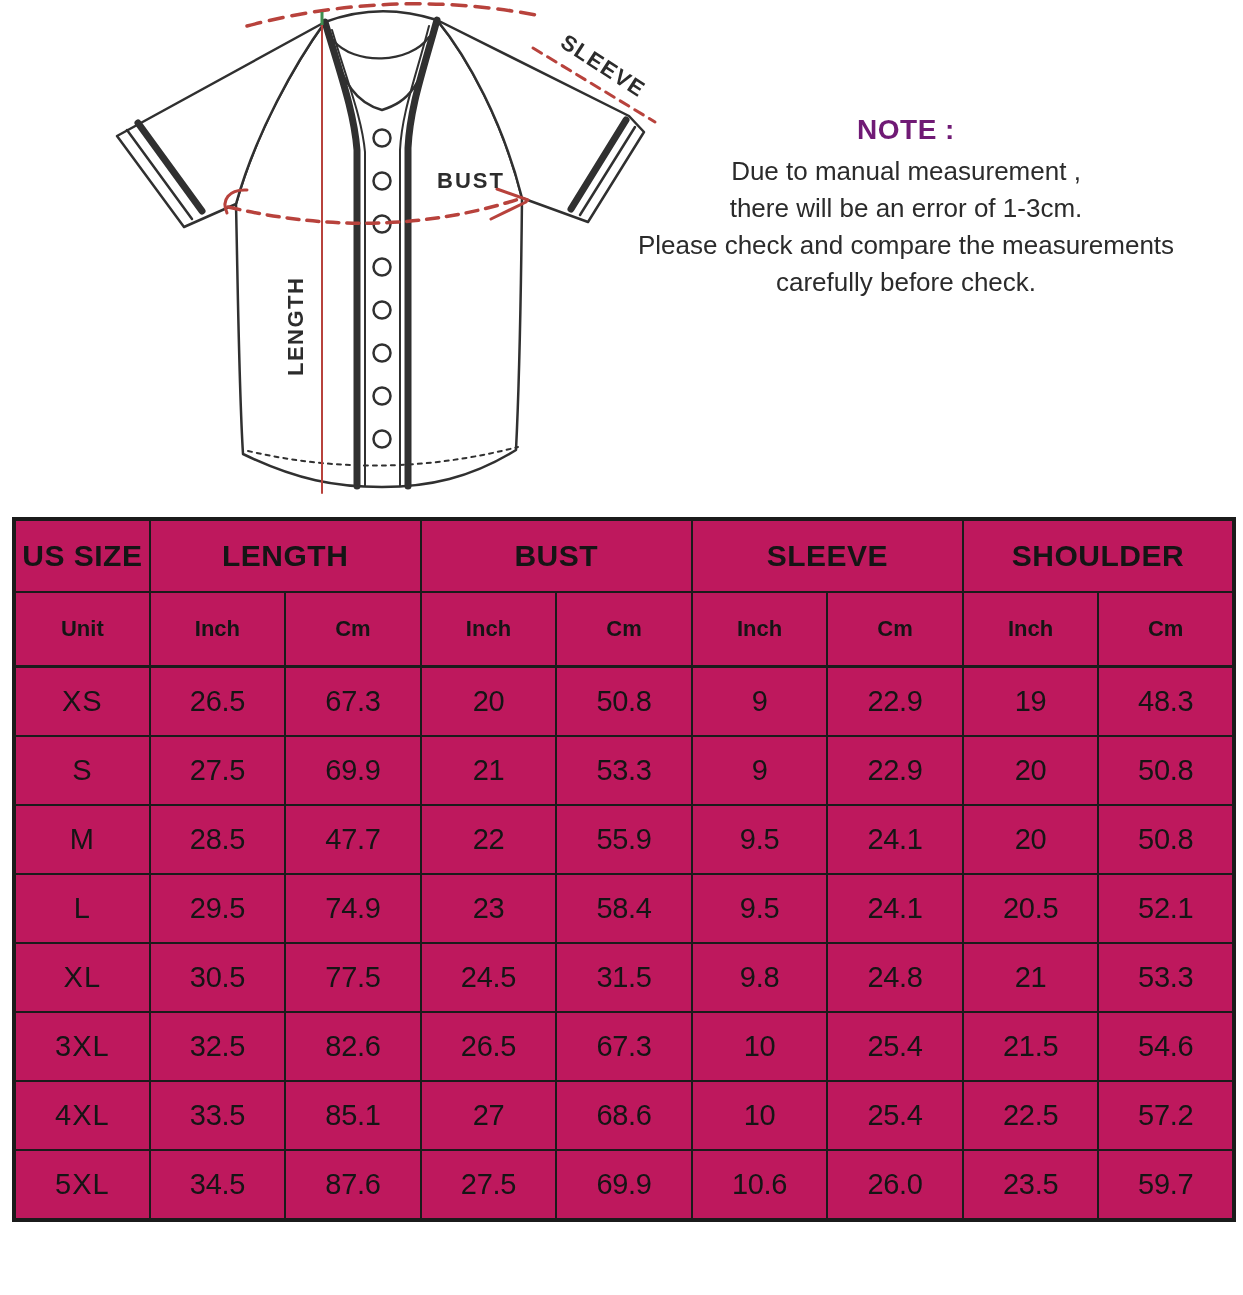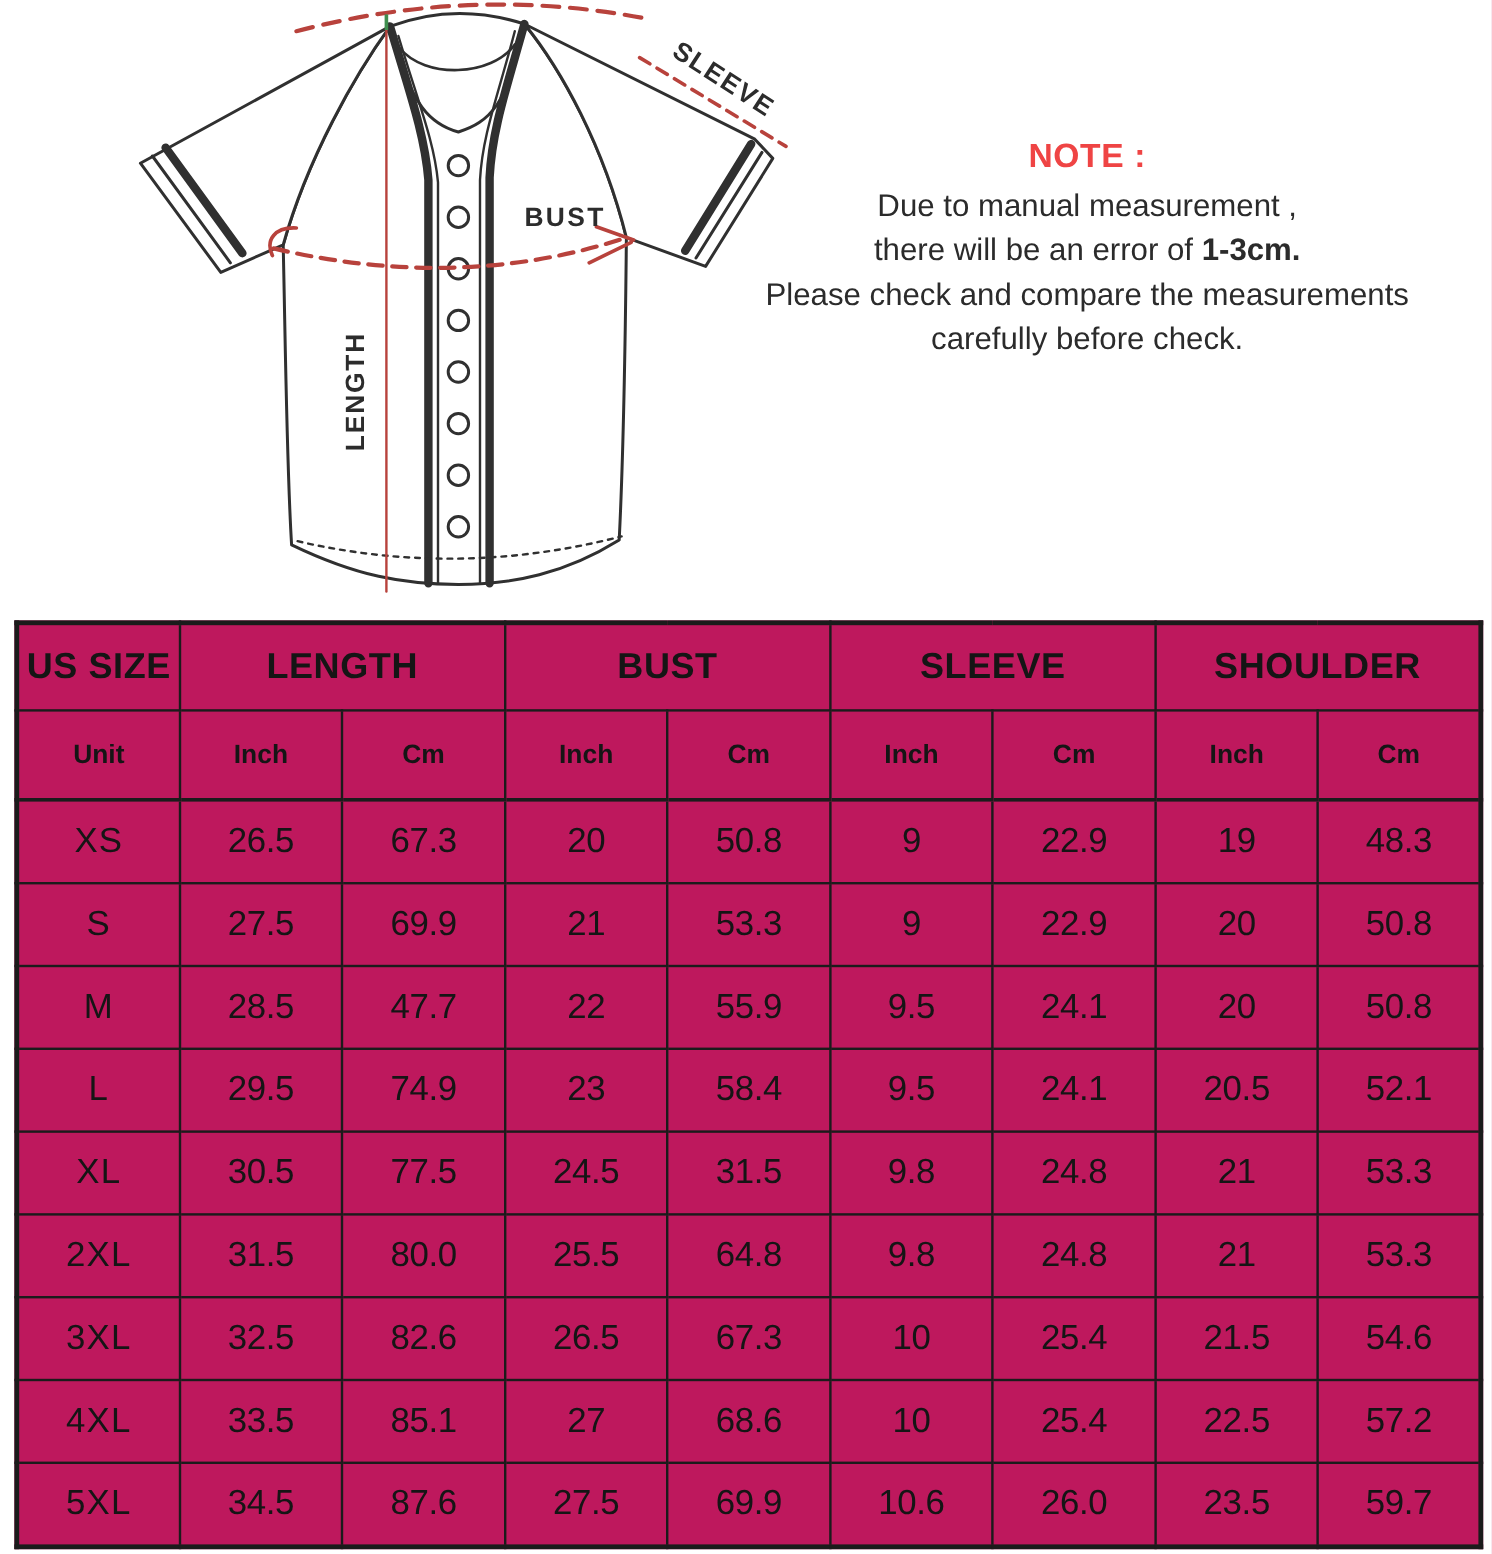--- a/index.html
+++ b/index.html
@@ -11,24 +11,24 @@
   
   .top-section { position:absolute; left:0; top:0; width:1243px; height:517px; }
   .jersey-svg { position:absolute; left:0; top:0; }
 
   .note {
     position:absolute; left:626px; top:114px; width:560px;
     text-align:center; color:#2b2b2b;
     font-size:26px; line-height:37px;
   }
   .note-title {
-    color:#ef4444; font-weight:bold; font-size:28px; line-height:32px;
+    color:#701a75; font-weight:bold; font-size:28px; line-height:32px;
     margin-bottom:7px; letter-spacing:0.5px;
   }
-  .note .b { font-weight:bold; }
+  .note .b { font-weight:normal; }
 
   
   table.size-table {
     position:absolute; left:12px; top:517px; width:1224px;
     border-collapse:collapse; table-layout:fixed;
     background:#be185d;
     border:4px solid #1b1b1b;
   }
   .size-table th, .size-table td {
     border:2px solid #1b1b1b; padding:0;
@@ -194,31 +194,20 @@
         <td>30.5</td>
         <td>77.5</td>
         <td>24.5</td>
         <td>31.5</td>
         <td>9.8</td>
         <td>24.8</td>
         <td>21</td>
         <td>53.3</td>
       </tr>
       <tr>
-        <td class="size">2XL</td>
-        <td>31.5</td>
-        <td>80.0</td>
-        <td>25.5</td>
-        <td>64.8</td>
-        <td>9.8</td>
-        <td>24.8</td>
-        <td>21</td>
-        <td>53.3</td>
-      </tr>
-      <tr>
         <td class="size">3XL</td>
         <td>32.5</td>
         <td>82.6</td>
         <td>26.5</td>
         <td>67.3</td>
         <td>10</td>
         <td>25.4</td>
         <td>21.5</td>
         <td>54.6</td>
       </tr>

